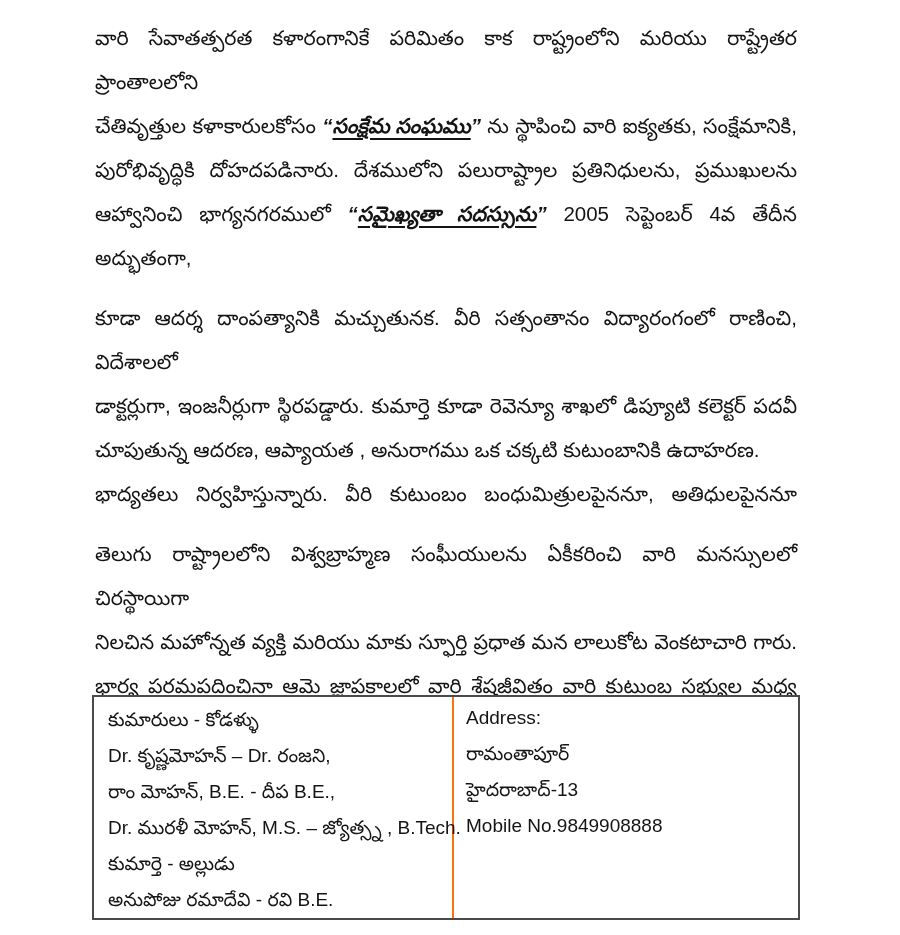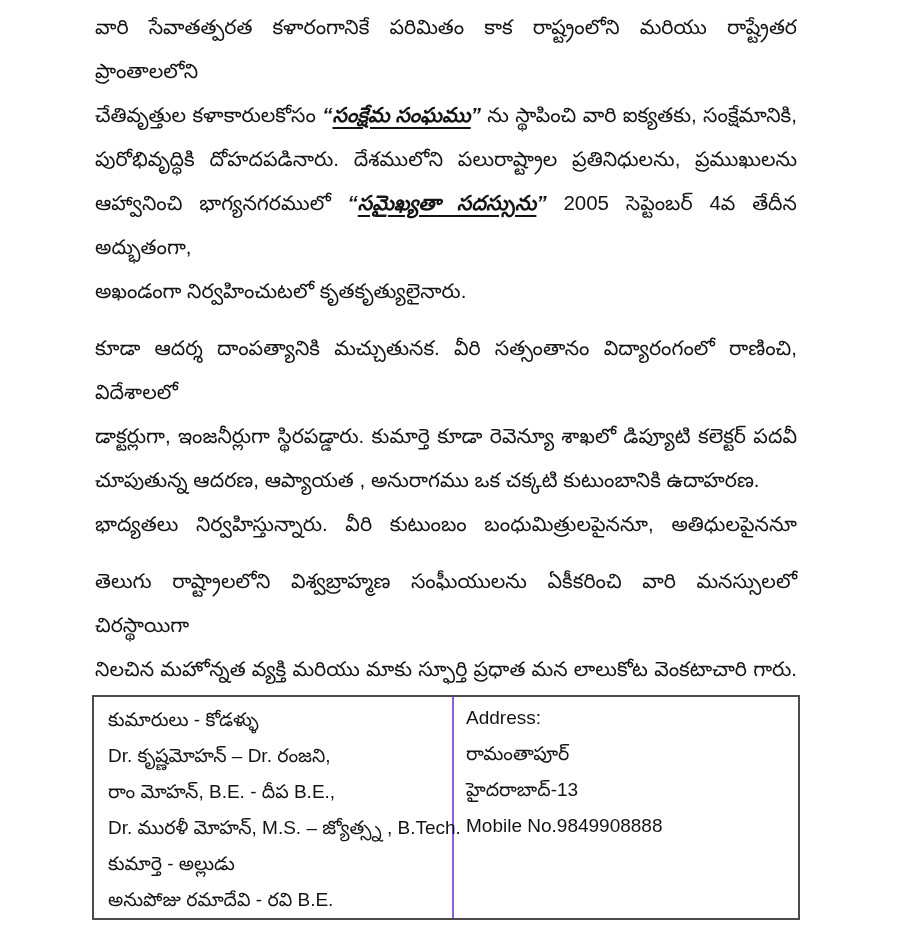--- a/index.html
+++ b/index.html
@@ -3,21 +3,21 @@
 <meta charset="utf-8">
 <style>
   html,body{margin:0;padding:0;}
   body{
     width:900px;height:935px;background:#ffffff;
     font-family:"Liberation Sans","DejaVu Sans",sans-serif;
     color:#141414;
   }
   .page{position:relative;width:900px;height:935px;overflow:hidden;background:#ffffff;}
   .content{position:absolute;left:95px;top:0;width:702px;}
-  .para{margin:5px 0 13px 0;}
+  .para{margin:16px 0 13px 0;}
   .line{
     font-size:20.5px;line-height:44px;
     text-align:justify;text-align-last:justify;
   }
   .line.last{text-align-last:left;}
   .seg-n{font-weight:400;}
   .seg-q{font-weight:700;font-style:italic;}
   .seg-e{
     font-weight:700;font-style:italic;
     text-decoration:underline;
@@ -25,21 +25,21 @@
     text-underline-offset:5px;
     font-family:Liberation Serif, serif;
   }
   .info-table{
     position:absolute;left:92px;top:695px;width:708px;height:225px;
     border:2px solid #4a4a4a;box-sizing:border-box;
     display:flex;background:#ffffff;
   }
   .cell-family{
     width:360px;box-sizing:border-box;
-    border-right:2px solid #8b5cf6;
+    border-right:2px solid #f97316;
     padding:5px 10px 0 14px;
   }
   .cell-address{
     flex:1;box-sizing:border-box;
     padding:3px 14px 0 12px;
   }
   .fam-line{font-size:19px;line-height:36px;white-space:nowrap;}
   .addr-line{font-size:19px;line-height:36px;}
   .addr-line.justify{text-align:justify;text-align-last:justify;}
 </style>
@@ -47,21 +47,20 @@
 <body>
 
 <div class="page">
   <div class="content">
 
   <div class="para">
         <div class="line"><span class="seg-n">వారి సేవాతత్పరత కళారంగానికే పరిమితం కాక రాష్ట్రంలోని మరియు రాష్ట్రేతర ప్రాంతాలలోని</span></div>
         <div class="line"><span class="seg-n">చేతివృత్తుల కళాకారులకోసం </span><span class="seg-q">“</span><span class="seg-e">సంక్షేమ సంఘము</span><span class="seg-q">”</span><span class="seg-n"> ను స్థాపించి వారి ఐక్యతకు, సంక్షేమానికి,</span></div>
         <div class="line"><span class="seg-n">పురోభివృద్ధికి దోహదపడినారు. దేశములోని పలురాష్ట్రాల ప్రతినిధులను, ప్రముఖులను</span></div>
         <div class="line"><span class="seg-n">ఆహ్వానించి భాగ్యనగరములో </span><span class="seg-q">“</span><span class="seg-e">సమైఖ్యతా సదస్సును</span><span class="seg-q">”</span><span class="seg-n"> 2005 సెప్టెంబర్ 4వ తేదీన అద్భుతంగా,</span></div>
-        <div class="line last"><span class="seg-n">అఖండంగా నిర్వహించుటలో కృతకృత్యులైనారు.</span></div>
       </div>
       <div class="para">
         <div class="line"><span class="seg-n">కూడా ఆదర్శ దాంపత్యానికి మచ్చుతునక. వీరి సత్సంతానం విద్యారంగంలో రాణించి, విదేశాలలో</span></div>
         <div class="line"><span class="seg-n">డాక్టర్లుగా, ఇంజనీర్లుగా స్థిరపడ్డారు. కుమార్తె కూడా రెవెన్యూ శాఖలో డిప్యూటి కలెక్టర్ పదవీ</span></div>
         <div class="line last"><span class="seg-n">చూపుతున్న ఆదరణ, ఆప్యాయత , అనురాగము ఒక చక్కటి కుటుంబానికి ఉదాహరణ.</span></div>
         <div class="line"><span class="seg-n">భాద్యతలు నిర్వహిస్తున్నారు. వీరి కుటుంబం బంధుమిత్రులపైననూ, అతిధులపైననూ</span></div>
       </div>
       <div class="para">
         <div class="line"><span class="seg-n">తెలుగు రాష్ట్రాలలోని విశ్వబ్రాహ్మణ సంఘీయులను ఏకీకరించి వారి మనస్సులలో చిరస్థాయిగా</span></div>
         <div class="line"><span class="seg-n">నిలచిన మహోన్నత వ్యక్తి మరియు మాకు స్ఫూర్తి ప్రధాత మన లాలుకోట వెంకటాచారి గారు.</span></div>

